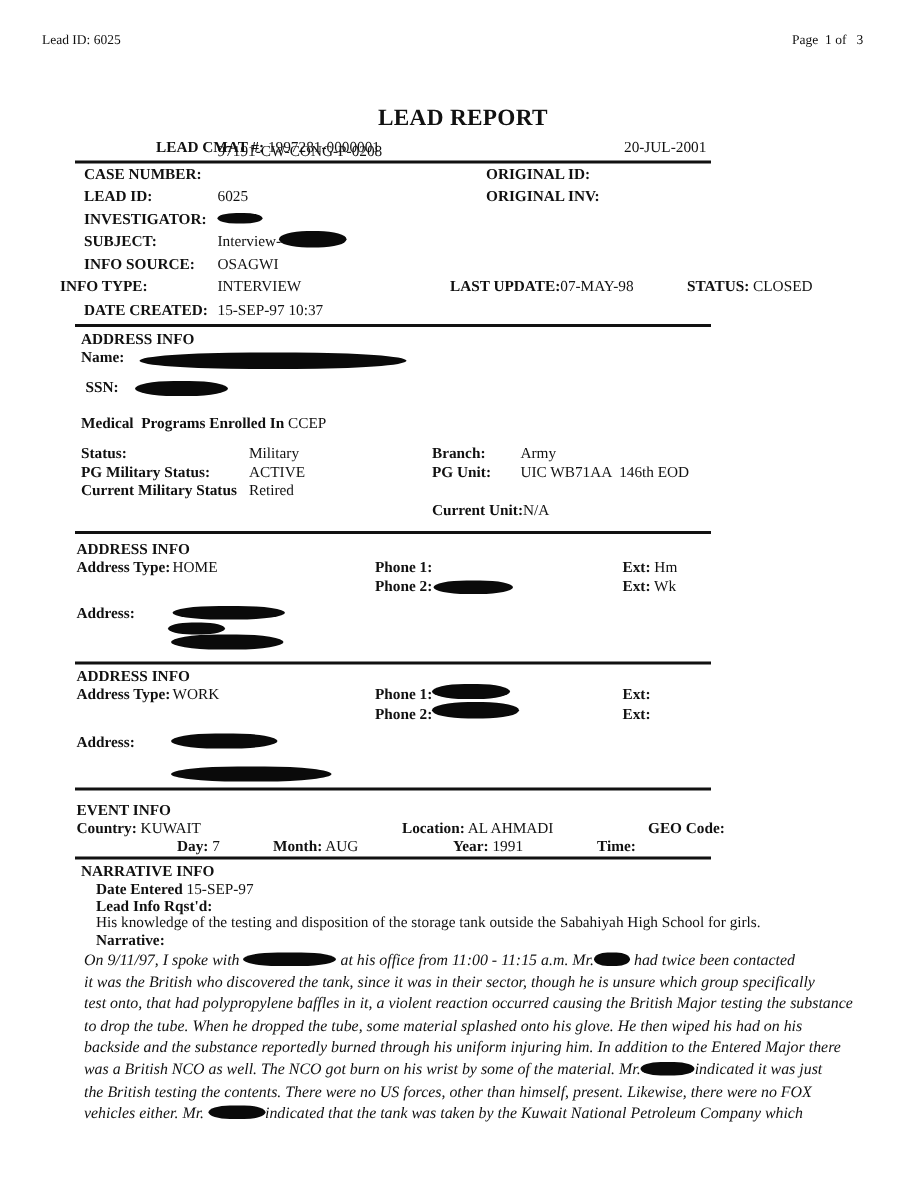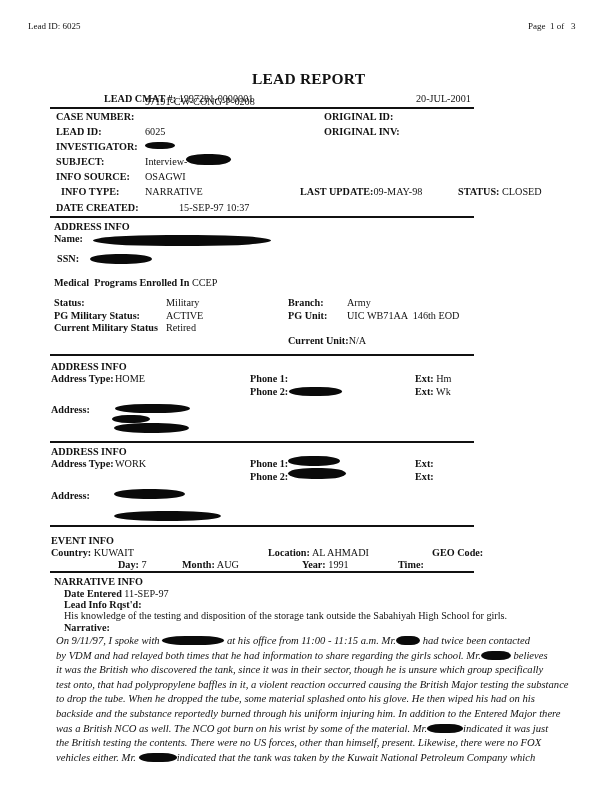--- a/index.html
+++ b/index.html
@@ -48,32 +48,32 @@
 <div class="abs f10 b" style="left:56px; top:141px;">INVESTIGATOR:</div>
 <div class="redact" style="left:145px; top:142px; width:30px; height:7px;"></div>
 
 <div class="abs f10 b" style="left:56px; top:156px;">SUBJECT:</div>
 <div class="abs f10" style="left:145px; top:156px;">Interview-</div>
 <div class="redact" style="left:186px; top:154px; width:45px; height:11px;"></div>
 
 <div class="abs f10 b" style="left:56px; top:171px;">INFO SOURCE:</div>
 <div class="abs f10" style="left:145px; top:171px;">OSAGWI</div>
 
-<div class="abs f10 b" style="left:61px; top:186px;">INFO TYPE:</div>
-<div class="abs f10" style="left:145px; top:186px;">NARRATIVE</div>
+<div class="abs f10 b" style="left:40px; top:186px;">INFO TYPE:</div>
+<div class="abs f10" style="left:145px; top:186px;">INTERVIEW</div>
 <div class="abs f10" style="left:300px; top:186px;">
-  <span class="b">LAST UPDATE:</span><span>09-MAY-98</span>
+  <span class="b">LAST UPDATE:</span><span>07-MAY-98</span>
 </div>
 <div class="abs f10" style="left:458px; top:186px;">
   <span class="b">STATUS:</span>
   <span>CLOSED</span>
 </div>
 
 <div class="abs f10 b" style="left:56px; top:202px;">DATE CREATED:</div>
-<div class="abs f10" style="left:145px; top:202px;margin-left:34px;">15-SEP-97 10:37</div>
+<div class="abs f10" style="left:145px; top:202px;">15-SEP-97 10:37</div>
 <div class="rule" style="top:216px;"></div>
 
 <div class="abs f10 b" style="left:54px; top:221px;">ADDRESS INFO</div>
 <div class="abs f10 b" style="left:54px; top:233px;">Name:</div>
 <div class="redact" style="left:93px; top:235px; width:178px; height:11px;"></div>
 <div class="abs f10 b" style="left:57px; top:253px;">SSN:</div>
 <div class="redact" style="left:90px; top:254px; width:62px; height:10px;"></div>
 
 <div class="abs f10" style="left:54px; top:277px;">
   <span class="b" style="white-space:pre;">Medical  Programs Enrolled In</span>
@@ -153,29 +153,28 @@
 <div class="abs f10" style="left:302px; top:559px;">
   <span class="b">Year:</span>
   <span>1991</span>
 </div>
 <div class="abs f10 b" style="left:398px; top:559px;">Time:</div>
 <div class="rule thin" style="top:571px;"></div>
 
 <div class="abs f10 b" style="left:54px; top:576px;">NARRATIVE INFO</div>
 <div class="abs f10" style="left:64px; top:588px;">
   <span class="b">Date Entered</span>
-  <span>11-SEP-97</span>
+  <span>15-SEP-97</span>
 </div>
 <div class="abs f10 b" style="left:64px; top:599px;">Lead Info Rqst'd:</div>
 <div class="abs f10" style="left:64px; top:610px;">His knowledge of the testing and disposition of the storage tank outside the Sabahiyah High School for girls.</div>
 <div class="abs f10 b" style="left:64px; top:622px;">Narrative:</div>
 
 <div class="narr" style="top:634px;">
   <p><span>On 9/11/97, I spoke with</span> <span class="rd-inline" style="width:62px;"></span> <span>at his office from 11:00 - 11:15 a.m.  Mr.</span><span class="rd-inline" style="width:24px;"></span> <span>had twice been contacted</span></p>
-  <p><span>by VDM and had relayed both times that he had information to share regarding the girls school.  Mr.</span><span class="rd-inline" style="width:30px;"></span> <span>believes</span></p>
   <p>it was the British who discovered the tank, since it was in their sector, though he is unsure which group specifically</p>
   <p>test onto, that had polypropylene baffles in it, a violent reaction occurred causing the British Major testing the substance</p>
   <p>to drop the tube.  When he dropped the tube, some material splashed onto his glove.  He then wiped his had on his</p>
   <p>backside and the substance reportedly burned through his uniform injuring him.  In addition to the Entered Major there</p>
   <p><span>was a British NCO as well.  The NCO got burn on his wrist by some of the material.  Mr.</span><span class="rd-inline" style="width:36px;"></span><span>indicated it was just</span></p>
   <p>the British testing the contents.  There were no US forces, other than himself, present.  Likewise, there were no FOX</p>
   <p><span>vehicles either.  Mr.</span> <span class="rd-inline" style="width:38px;"></span><span>indicated that the tank was taken by the Kuwait National Petroleum Company which</span></p>
 </div>
 
 </body></html>

